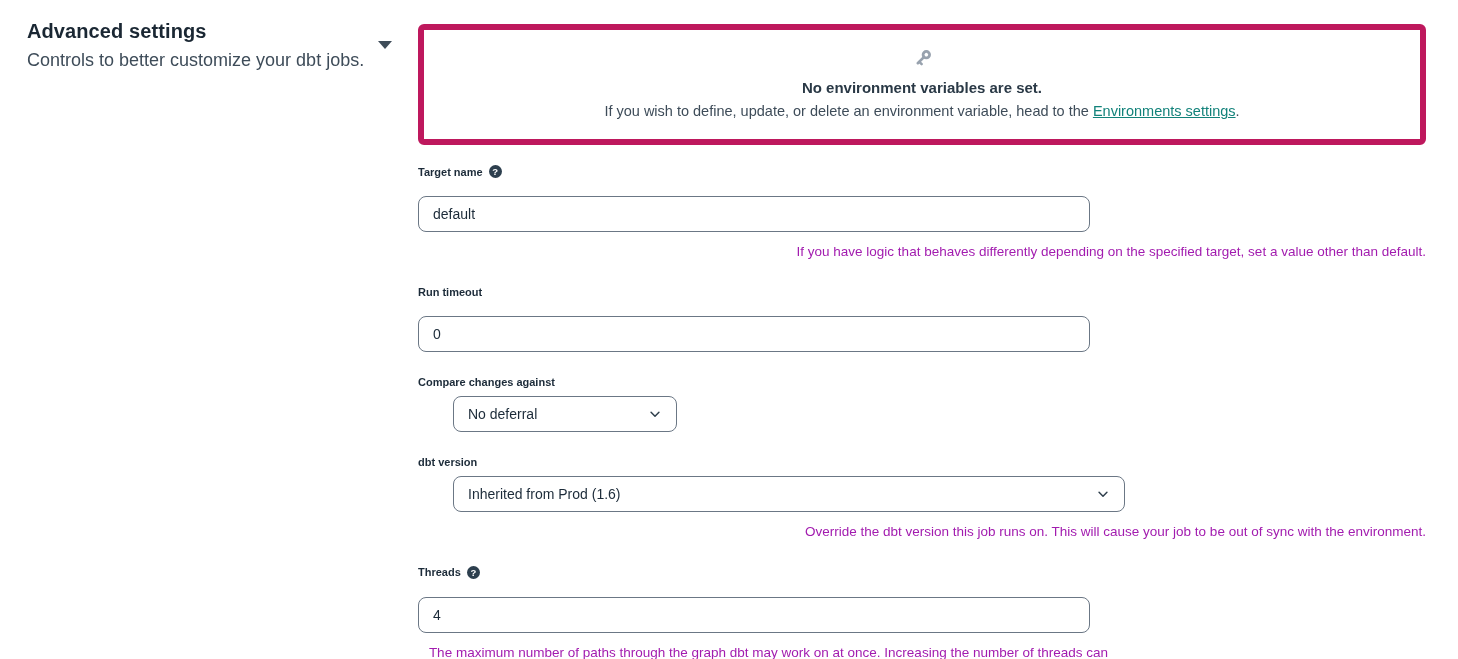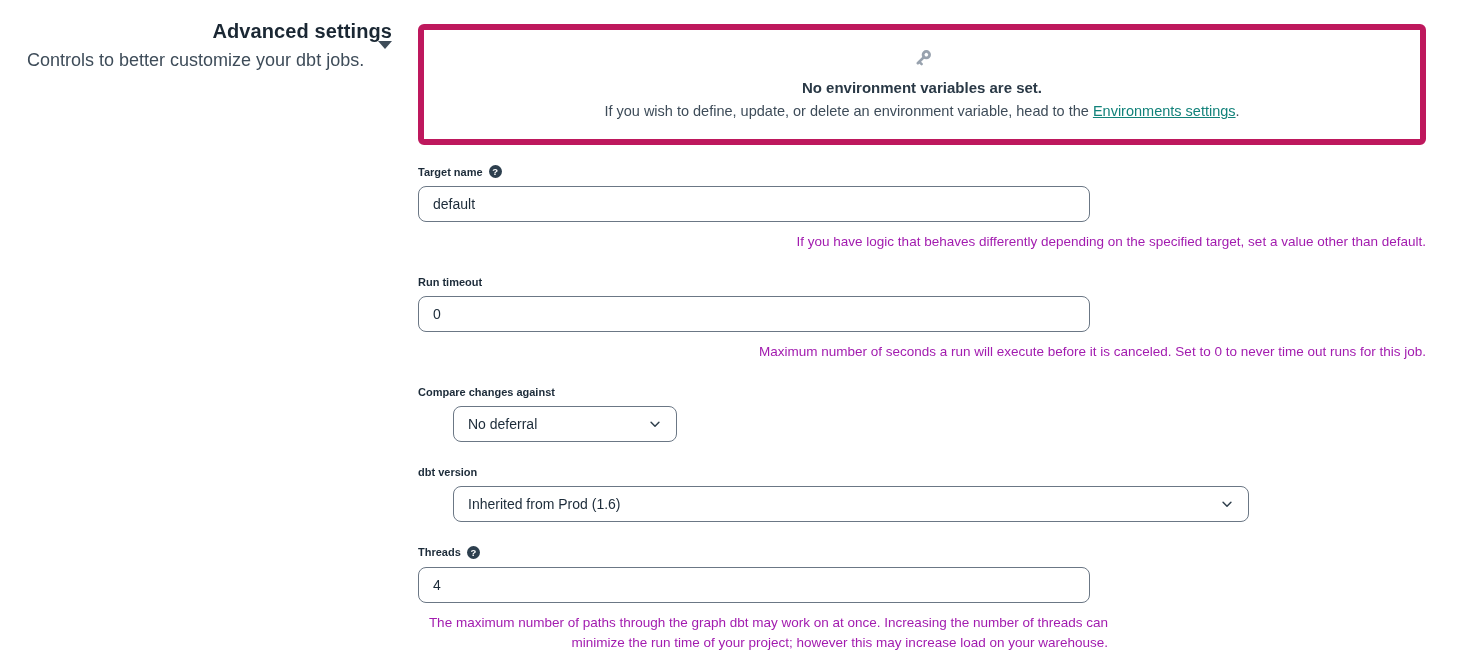--- a/index.html
+++ b/index.html
@@ -22,21 +22,20 @@
   
   .left-pane {
     position: relative;
     padding: 20px 25px 0 27px;
   }
   .page-title {
     font-size: 20px;
     font-weight: 700;
     color: #1a2733;
     letter-spacing: 0.1px;
-    text-align: right;
   }
   .page-subtitle {
     margin-top: 7px;
     font-size: 18px;
     color: #3e4c59;
   }
   .collapse-triangle {
     position: absolute;
     top: 41px;
     right: 25px;
@@ -112,37 +111,38 @@
     width: 672px;
     height: 36px;
     border: 1px solid #6b7785;
     border-radius: 8px;
     padding: 0 14px;
     font-size: 14px;
     font-family: "Liberation Sans", "DejaVu Sans", sans-serif;
     color: #1c2b39;
     background: #ffffff;
     outline: none;
+    margin-top: 10px;
   }
 
   .select-box {
     height: 36px;
     border: 1px solid #6b7785;
     border-radius: 8px;
     padding: 0 14px;
     display: flex;
     align-items: center;
     justify-content: space-between;
     font-size: 14px;
     color: #1c2b39;
     background: #ffffff;
     cursor: pointer;
     margin-left: 35px;
   }
-  .select-box.full { width: 796px; }
+  .select-box.full { width: 672px; }
   .select-box.narrow { width: 224px; }
   .chevron-down { display: inline-flex; margin-left: 12px; }
 
   .helper-text {
     margin-top: 10px;
     font-size: 13.5px;
     color: #a21caf;
     line-height: 1.48;
     text-align: right;
   }
@@ -186,21 +186,20 @@
         </div>
         <input class="text-input" type="text" value="default" style="">
         <div class="helper-text">If you have logic that behaves differently depending on the specified target, set a value other than default.</div>
       </div>
 
       <div class="form-group">
         <div class="label-row">
           <span class="field-label">Run timeout</span>
         </div>
         <input class="text-input" type="text" value="0" style="">
-        <div class="helper-text">Maximum number of seconds a run will execute before it is canceled. Set to 0 to never time out runs for this job.</div>
       </div>
 
       <div class="form-group">
         <div class="label-row">
           <span class="field-label">Compare changes against</span>
         </div>
         <div class="select-box narrow">
           <span>No deferral</span>
           <span class="chevron-down">
             <svg width="14" height="14" viewBox="0 0 16 16">
@@ -215,20 +214,21 @@
           <span class="field-label">dbt version</span>
         </div>
         <div class="select-box full">
           <span>Inherited from Prod (1.6)</span>
           <span class="chevron-down">
             <svg width="14" height="14" viewBox="0 0 16 16">
               <path d="M3.5 6 L8 10.5 L12.5 6" fill="none" stroke="#2f3f4c" stroke-width="1.7" stroke-linecap="round" stroke-linejoin="round"></path>
             </svg>
           </span>
         </div>
+        <div class="helper-text">Override the dbt version this job runs on. This will cause your job to be out of sync with the environment.</div>
       </div>
 
       <div class="form-group">
         <div class="label-row">
           <span class="field-label">Threads</span>
           <span class="help-badge">?</span>
         </div>
         <input class="text-input" type="text" value="4" style="">
         <div class="helper-text wrap">The maximum number of paths through the graph dbt may work on at once. Increasing the number of threads can minimize the run time of your project; however this may increase load on your warehouse.</div>
       </div>

